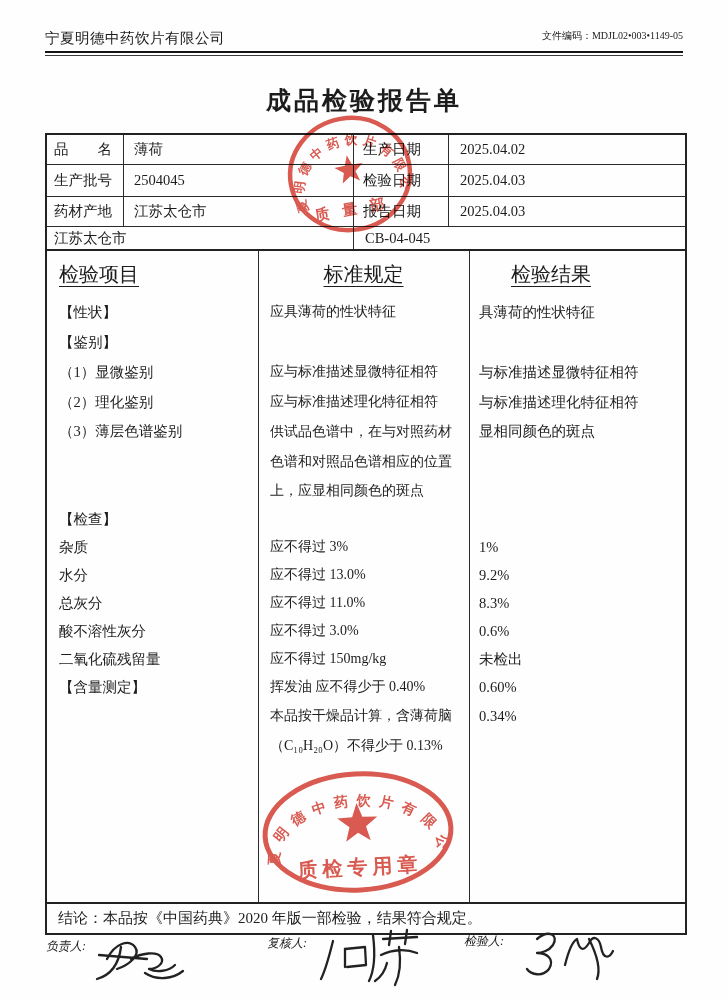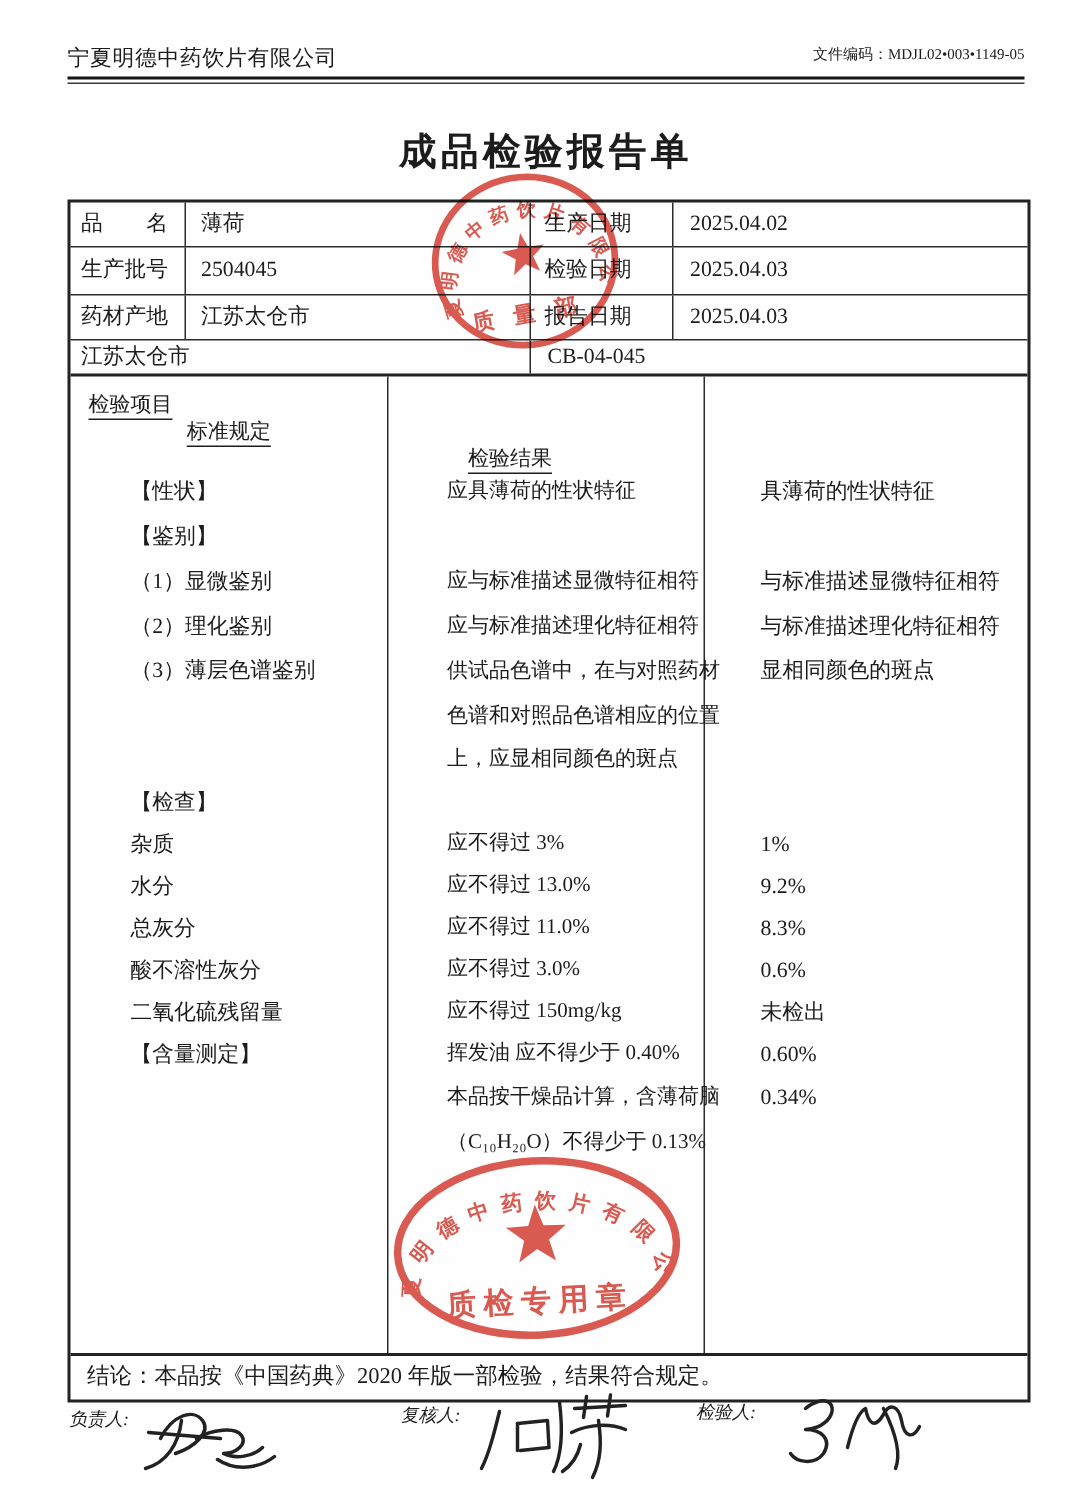--- a/index.html
+++ b/index.html
@@ -28,26 +28,26 @@
   .c-v1{width:230px;padding-left:10px;border-right:1.4px solid #2b2b2b;}
   .c-l2{width:95px;padding-left:9px;border-right:1.4px solid #2b2b2b;}
   .c-v2{flex:1;padding-left:11px;}
   .c-rl{width:307px;padding-left:7px;border-right:1.4px solid #2b2b2b;}
   .c-rv{flex:1;padding-left:11px;}
 
   
   .main{position:relative;height:651px;}
   .vline{position:absolute;top:0;bottom:0;width:1.4px;background:#2b2b2b;}
   .vl1{left:211px}.vl2{left:422px}
-  .thead{position:absolute;top:10px;left:0;right:0;display:flex;font-size:14px;flex-direction:column;}
+  .thead{position:absolute;top:10px;left:0;right:0;display:flex;font-size:20px;}
   .thead .h1{width:211px;padding-left:12px;box-sizing:border-box;text-align:left;}
   .thead .h2{width:211px;text-align:center;}
   .thead .h3{flex:1;text-align:center;transform:translateX(-26px);}
   .thead span{text-decoration:underline;text-underline-offset:5px;text-decoration-thickness:1px;}
-  .rows{position:absolute;top:62px;left:0;right:0;margin-left:28px;}
+  .rows{position:absolute;top:46px;left:0;right:0;}
   .trow{display:flex;}
   .trow .c1{width:211px;padding-left:12px;box-sizing:border-box;font-size:14.5px;}
   .trow .c2{width:211px;padding-left:12px;box-sizing:border-box;font-size:14px;}
   .trow .c3{flex:1;padding-left:10px;box-sizing:border-box;font-size:14.5px;}
   .h30{height:30px}.h30 .c1,.h30 .c2,.h30 .c3{line-height:30px;white-space:nowrap;}
   .h28{height:28px}.h28 .c1,.h28 .c2,.h28 .c3{line-height:28px;white-space:nowrap;}
   .tall{height:88px}.tall .c1,.tall .c3{line-height:29px;white-space:nowrap;}
   .tall .c2{line-height:29.5px;padding-right:4px;}
 
   

